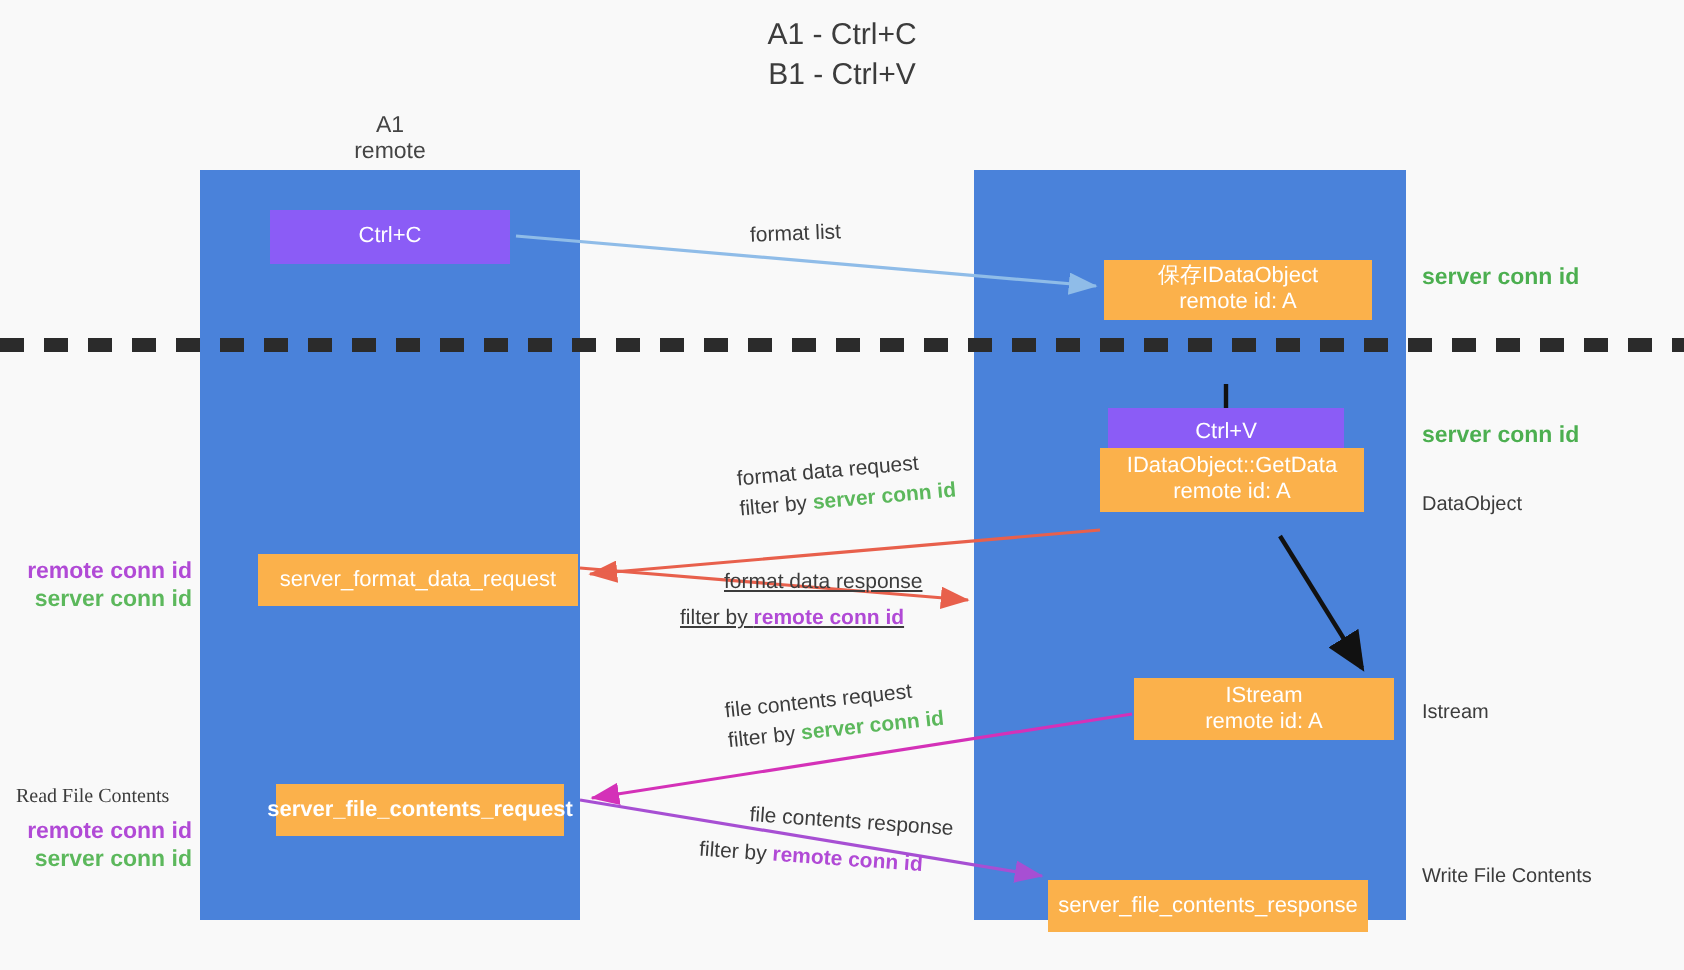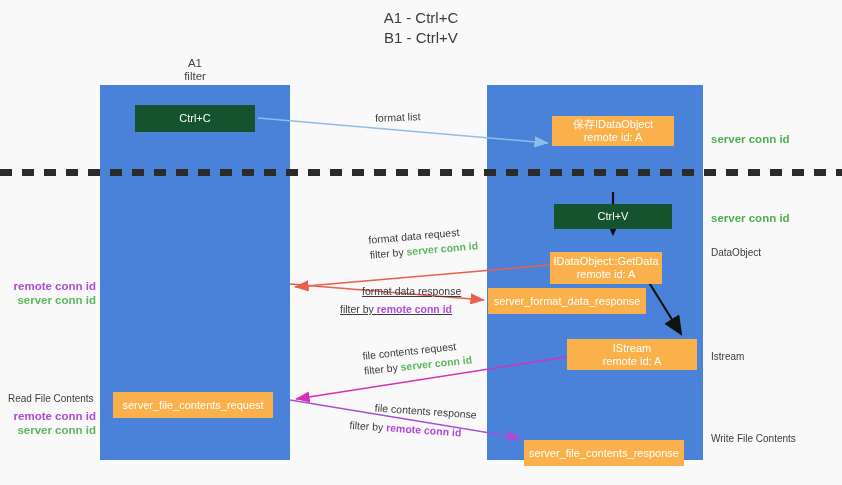--- a/index.html
+++ b/index.html
@@ -56,21 +56,21 @@
   
   .node {
     display: flex; align-items: center; justify-content: center;
     text-align: center;
     color: #ffffff;
     font-size: 11px;
     line-height: 13px;
     white-space: pre-line;
     padding: 2px 4px;
   }
-  .green  { background: #14532d; }
+  .green  { background: #8b5cf6; }
   .orange { background: #fbb14b; }
 
   
   .side {
     font-size: 10px;
     line-height: 14px;
     color: #3c3c3c;
     white-space: pre-line;
   }
   .bold-green  { color: #4caf50; font-weight: bold; font-size: 11.5px; }
@@ -100,21 +100,21 @@
 
 <div id="stage">
 
   <div class="abs" id="title">A1 - Ctrl+C
 B1 - Ctrl+V</div>
 
   <div class="abs lane" id="lane-a1"></div>
   <div class="abs lane" id="lane-b1"></div>
 
   <div class="abs col-head" id="head-a1">A1
-filter</div>
+remote</div>
 
   <svg id="arrows" viewBox="0 0 842 485">
     <defs>
       <marker id="ah-blue" markerWidth="9" markerHeight="7" refX="8.5" refY="3.5" orient="auto">
         <polygon points="0,0 9,3.5 0,7" fill="#8fbce8"></polygon>
       </marker>
       <marker id="ah-red" markerWidth="9" markerHeight="7" refX="8.5" refY="3.5" orient="auto">
         <polygon points="0,0 9,3.5 0,7" fill="#e8604c"></polygon>
       </marker>
       <marker id="ah-magenta" markerWidth="9" markerHeight="7" refX="8.5" refY="3.5" orient="auto">
@@ -138,56 +138,56 @@
 
     <line x1="290" y1="284" x2="484" y2="300" stroke="#e8604c" stroke-width="1.6" marker-end="url(#ah-red)"></line>
 
     <line x1="566" y1="357" x2="296" y2="399" stroke="#d431b8" stroke-width="1.6" marker-end="url(#ah-magenta)"></line>
 
     <line x1="290" y1="400" x2="521" y2="438" stroke="#a74fd3" stroke-width="1.6" marker-end="url(#ah-purple)"></line>
   </svg>
 
   <div class="abs node green" style="left:135px; top:105px; width:120px; height:27px;">Ctrl+C</div>
 
-  <div class="abs node orange" style="left:552px; top:116px; width:122px; height:30px;">保存IDataObject
+  <div class="abs node orange" style="left:552px; top:130px; width:134px; height:30px;">保存IDataObject
 remote id: A</div>
 
   <div class="abs node green" style="left:554px; top:180px; width:118px; height:25px;margin-top:24px;">Ctrl+V</div>
 
-  <div class="abs node orange" style="left:550px; top:252px; width:112px; height:32px;">IDataObject::GetData
+  <div class="abs node orange" style="left:550px; top:224px; width:132px; height:32px;">IDataObject::GetData
 remote id: A</div>
 
-
-  <div class="abs node orange" style="left:488px; top:288px; width:158px; height:26px;">server_format_data_response</div>
+  <div class="abs node orange" style="left:129px; top:277px; width:160px; height:26px;">server_format_data_request</div>
+
 
   <div class="abs node orange" style="left:567px; top:339px; width:130px; height:31px;">IStream
 remote id: A</div>
 
-  <div class="abs node orange" style="left:113px; top:392px; width:160px; height:26px;">server_file_contents_request</div>
+  <div class="abs node orange" style="left:138px; top:392px; width:144px; height:26px;font-weight:bold;">server_file_contents_request</div>
 
   <div class="abs node orange" style="left:524px; top:440px; width:160px; height:26px;">server_file_contents_response</div>
 
   <div class="abs" id="dashed"></div>
 
   <div class="abs side bold-green" style="left:711px; top:132px;">server conn id</div>
 
   <div class="abs side bold-green" style="left:711px; top:211px;">server conn id</div>
 
   <div class="abs side" style="left:711px; top:246px;">DataObject</div>
 
   <div class="abs side" style="left:711px; top:350px;">Istream</div>
 
   <div class="abs side" style="left:711px; top:432px;">Write File Contents</div>
 
   <div class="abs conn-block" style="left:8px; top:279px; text-align:right; width:88px;">
     <div class="c-remote">remote conn id</div>
     <div class="c-server">server conn id</div>
   </div>
 
-  <div class="abs side" style="left:8px; top:392px;">Read File Contents</div>
+  <div class="abs side" style="left:8px; top:392px;font-family:Liberation Serif, serif;">Read File Contents</div>
 
   <div class="abs conn-block" style="left:8px; top:409px; text-align:right; width:88px;">
     <div class="c-remote">remote conn id</div>
     <div class="c-server">server conn id</div>
   </div>
 
   <div class="abs edge-label" style="left:375px; top:111px; transform:rotate(-2.2deg);">
     <div><span>format list</span></div>
   </div>
 

